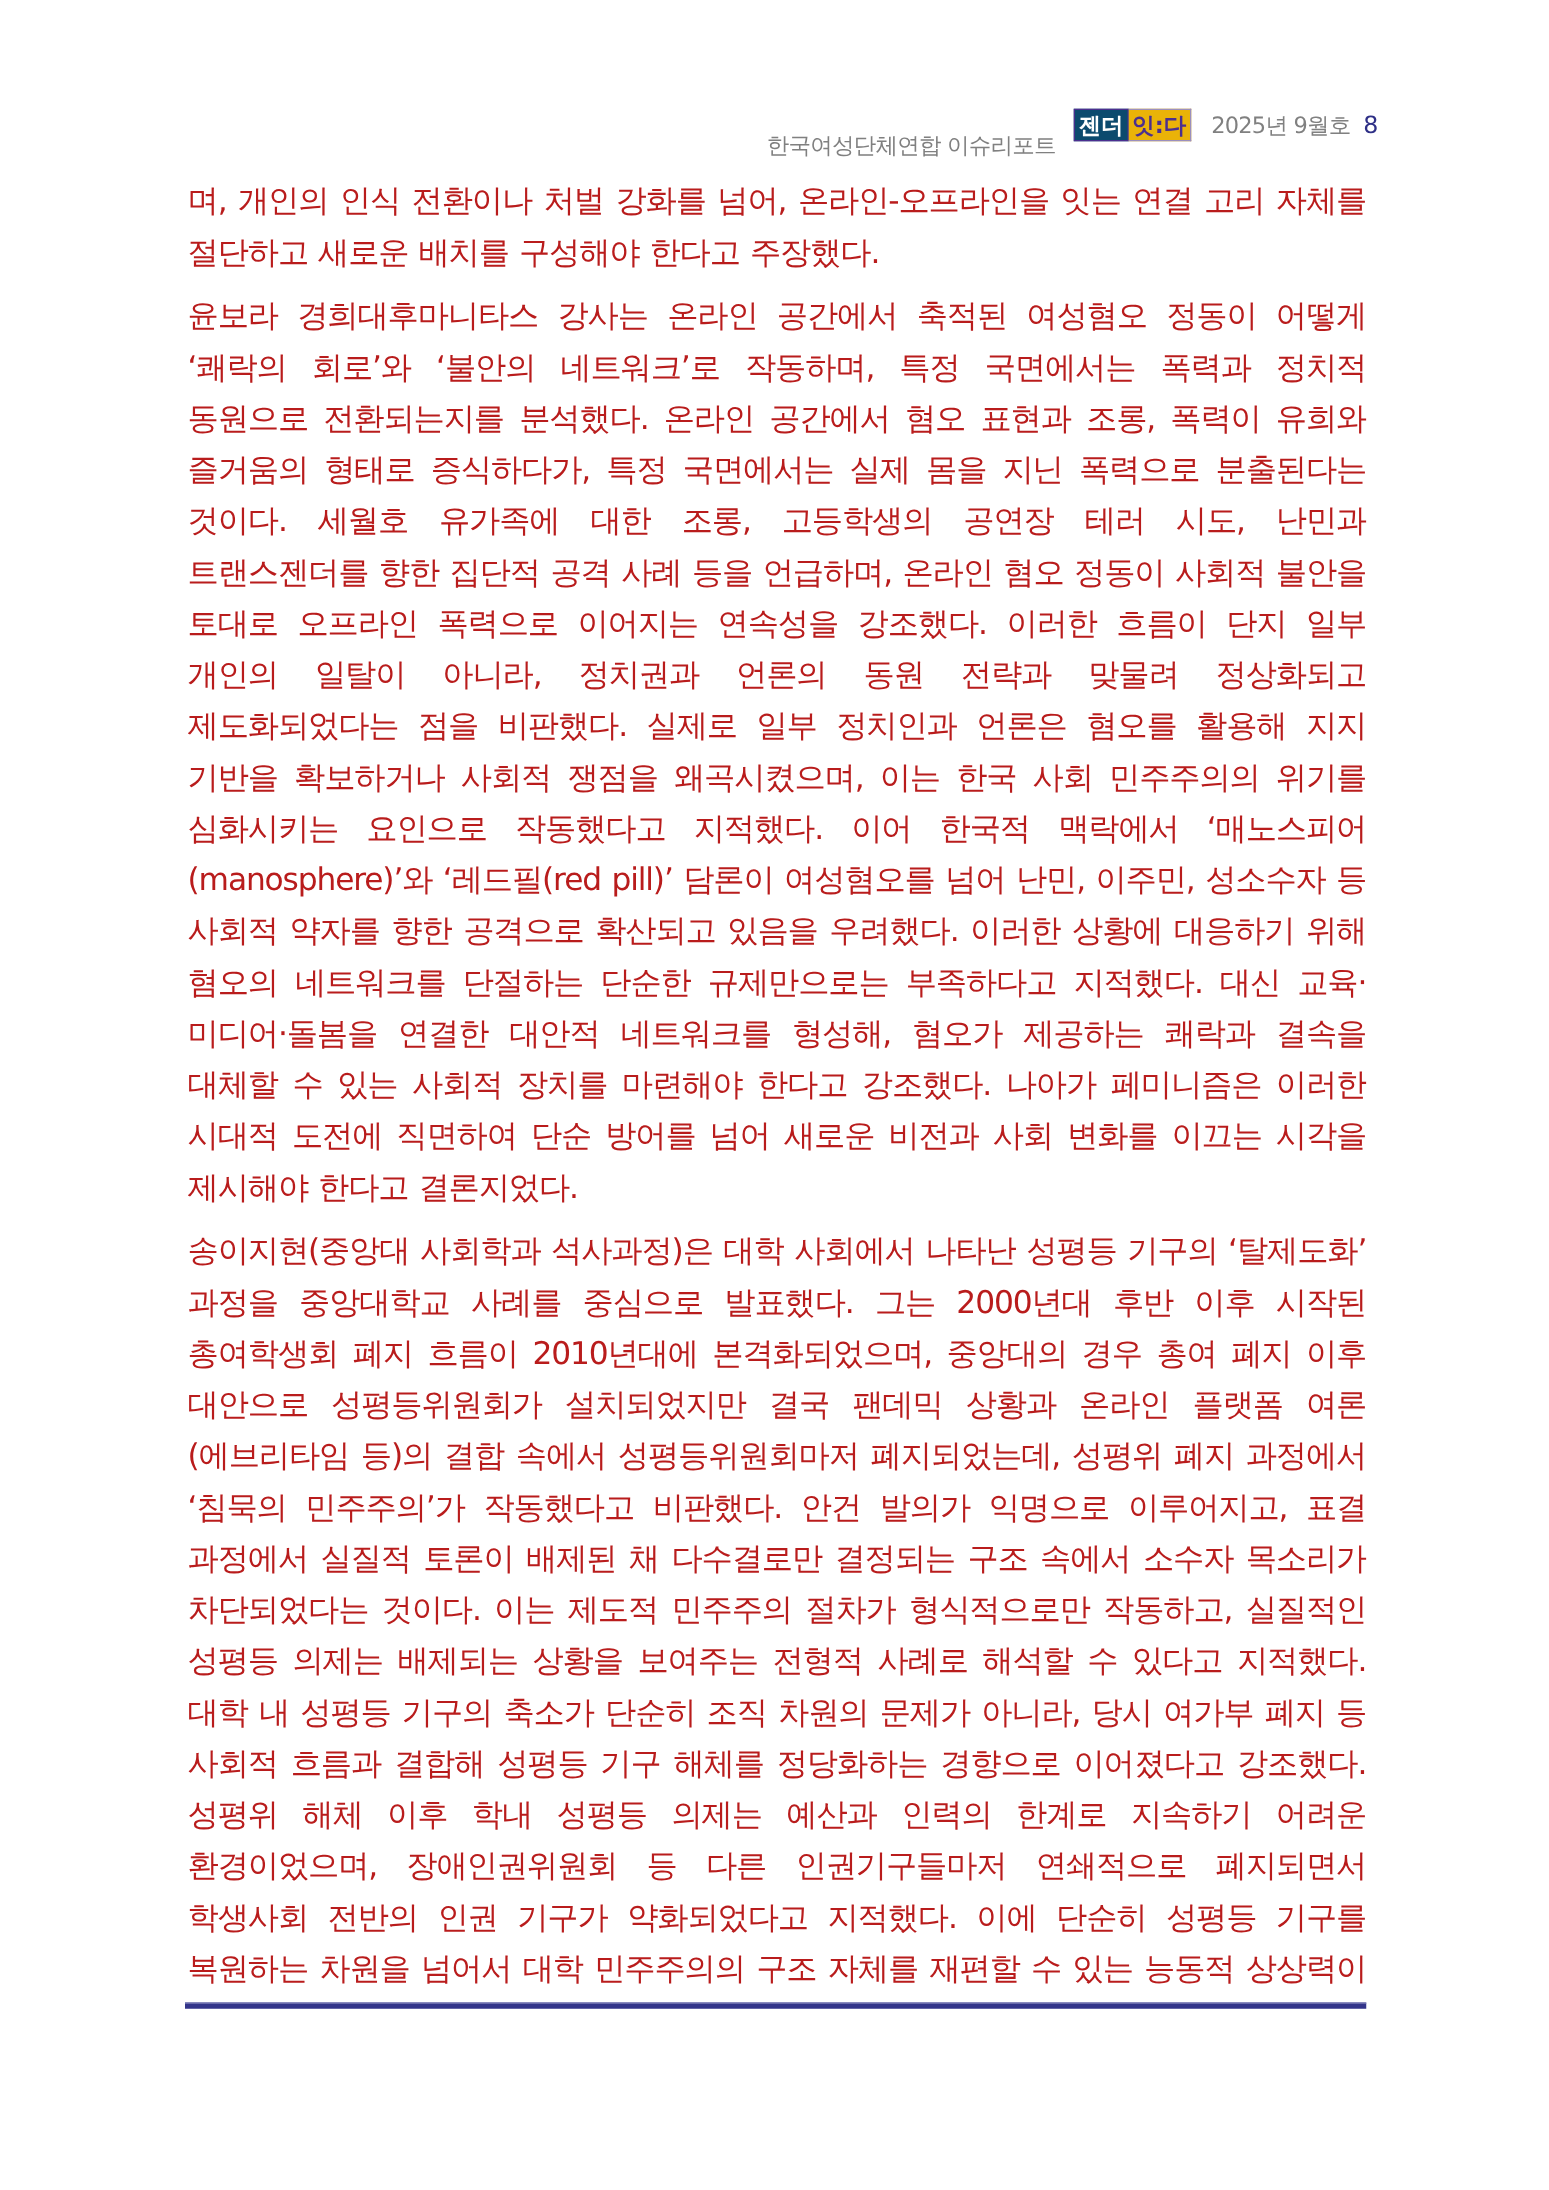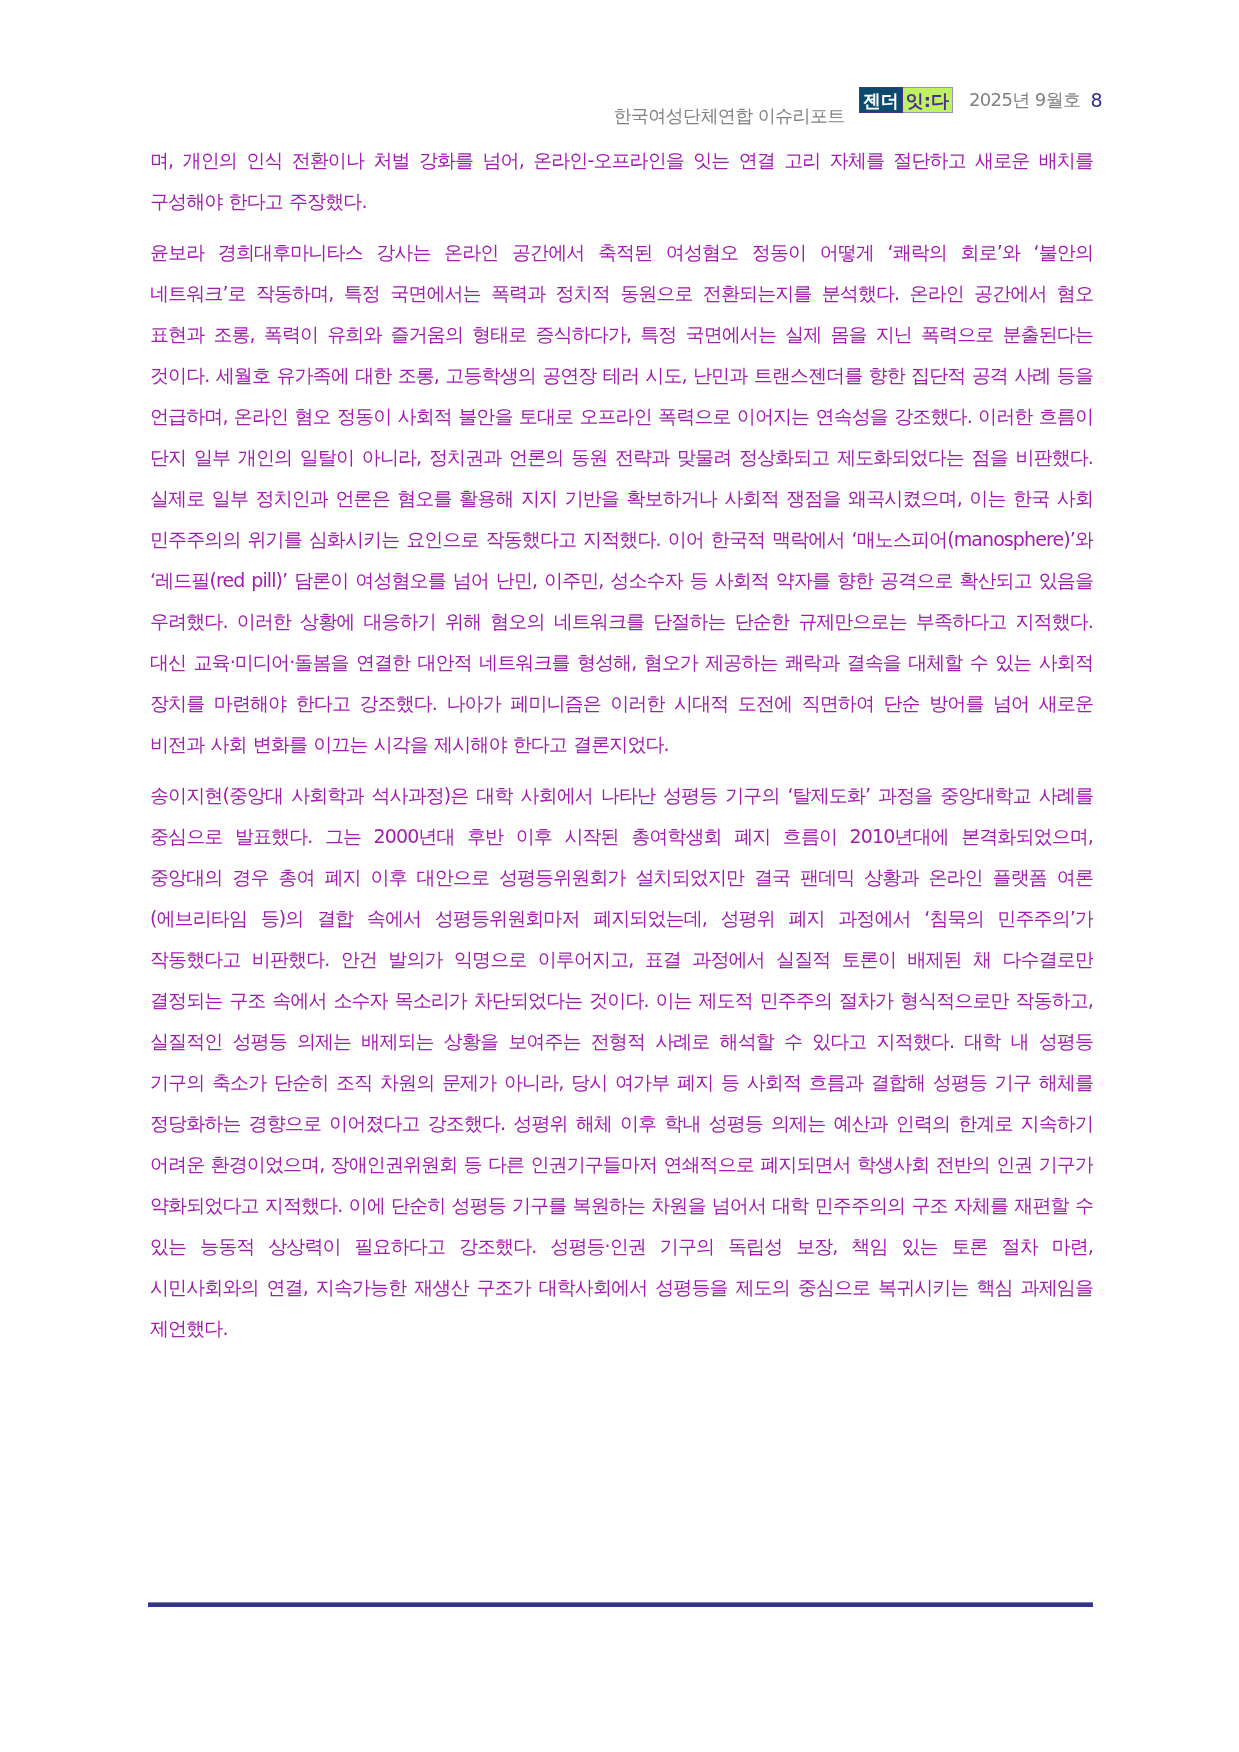--- a/index.html
+++ b/index.html
@@ -41,21 +41,21 @@
     line-height: 26px;
     letter-spacing: 0;
   }
   .logo .logo-a {
     background: #0c4a6e;
     color: #ffffff;
     padding: 0 3px;
     border: 1px solid #4b2f8f;
   }
   .logo .logo-b {
-    background: #bef264;
+    background: #eab308;
     color: #4b2f8f;
     padding: 0 3px;
     border: 1px solid #9a8fbf;
     border-left: none;
     text-align: right;
   }
   .page-header .issue {
     margin-right: 10px;
   }
   .page-header .page-num {
@@ -66,28 +66,28 @@
   .body-text {
     position: absolute;
     left: 150px;
     top: 140px;
     width: 943px;
     height: 1460px;
     overflow: hidden;
   }
   .para {
     margin: 0 0 10px 0;
-    font-size: 19px;
+    font-size: 25px;
     line-height: 41px;
     letter-spacing: -0.9px;
     word-spacing: 1px;
     text-align: justify;
     text-justify: inter-character;
     word-break: keep-all;
-    color: #a21caf;
+    color: #b91c1c;
   }
   .bottom-rule {
     position: absolute;
     left: 148px;
     top: 1602px;
     width: 945px;
     height: 4px;
     background: #33358a;
     border-top: 1px solid #7c7eb8;
   }

